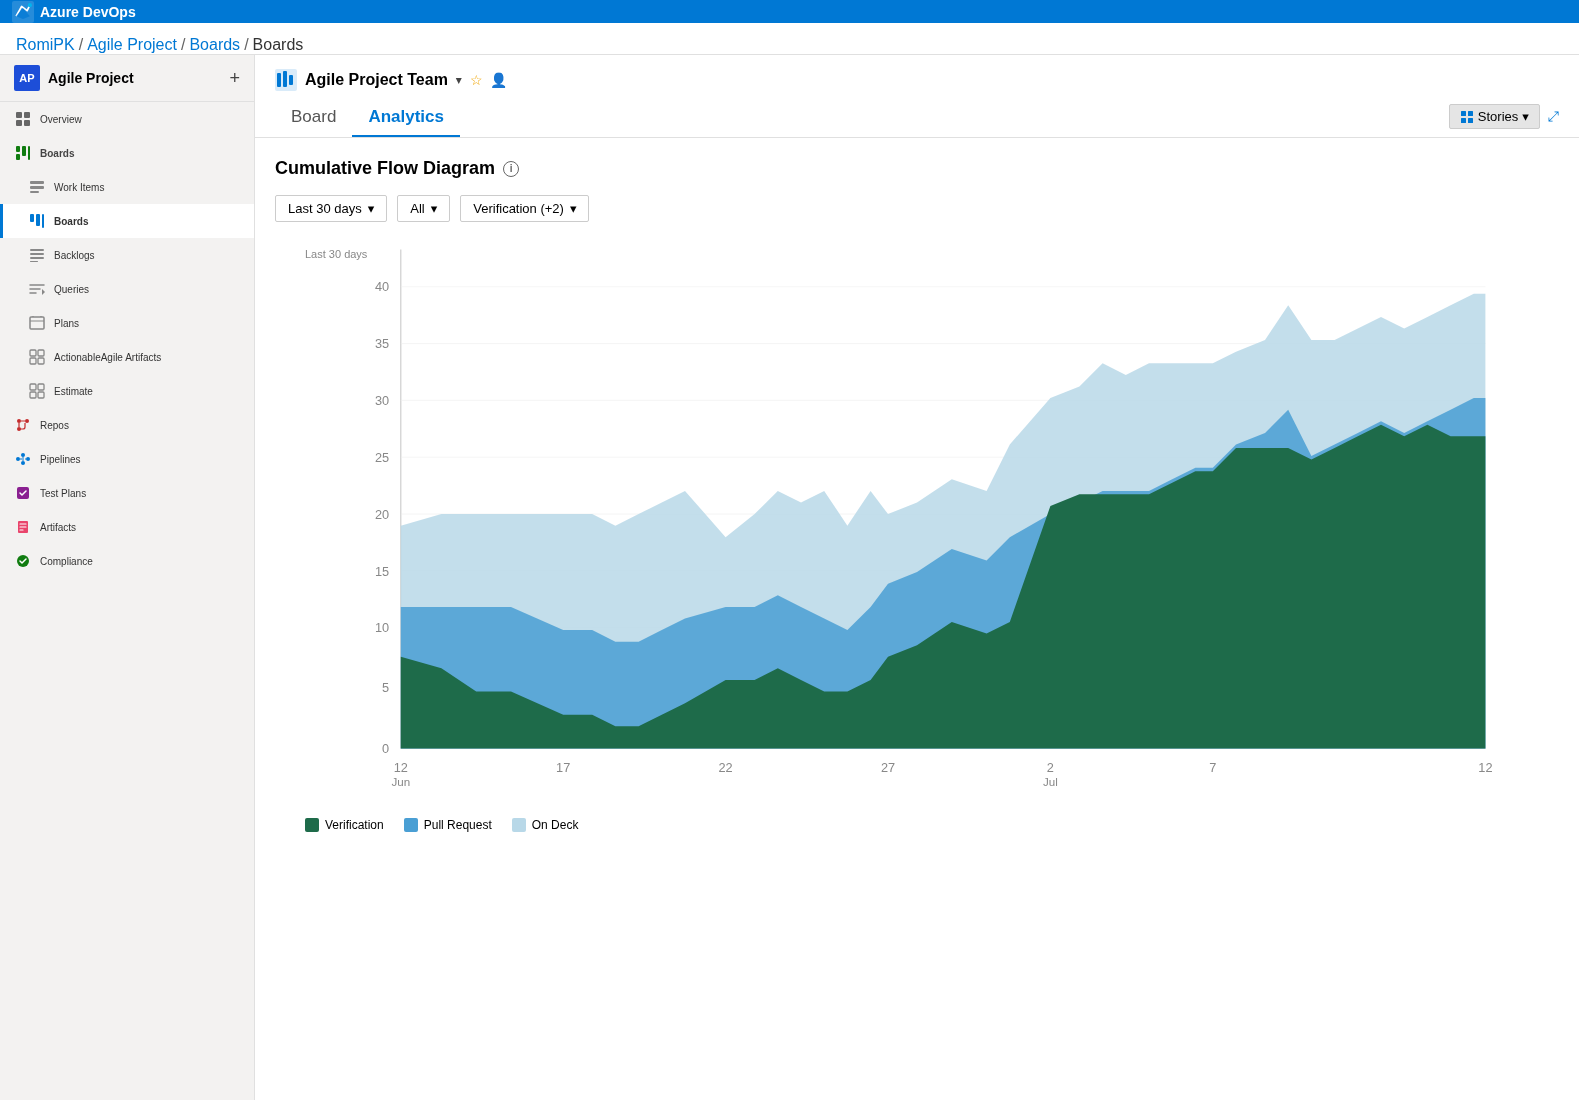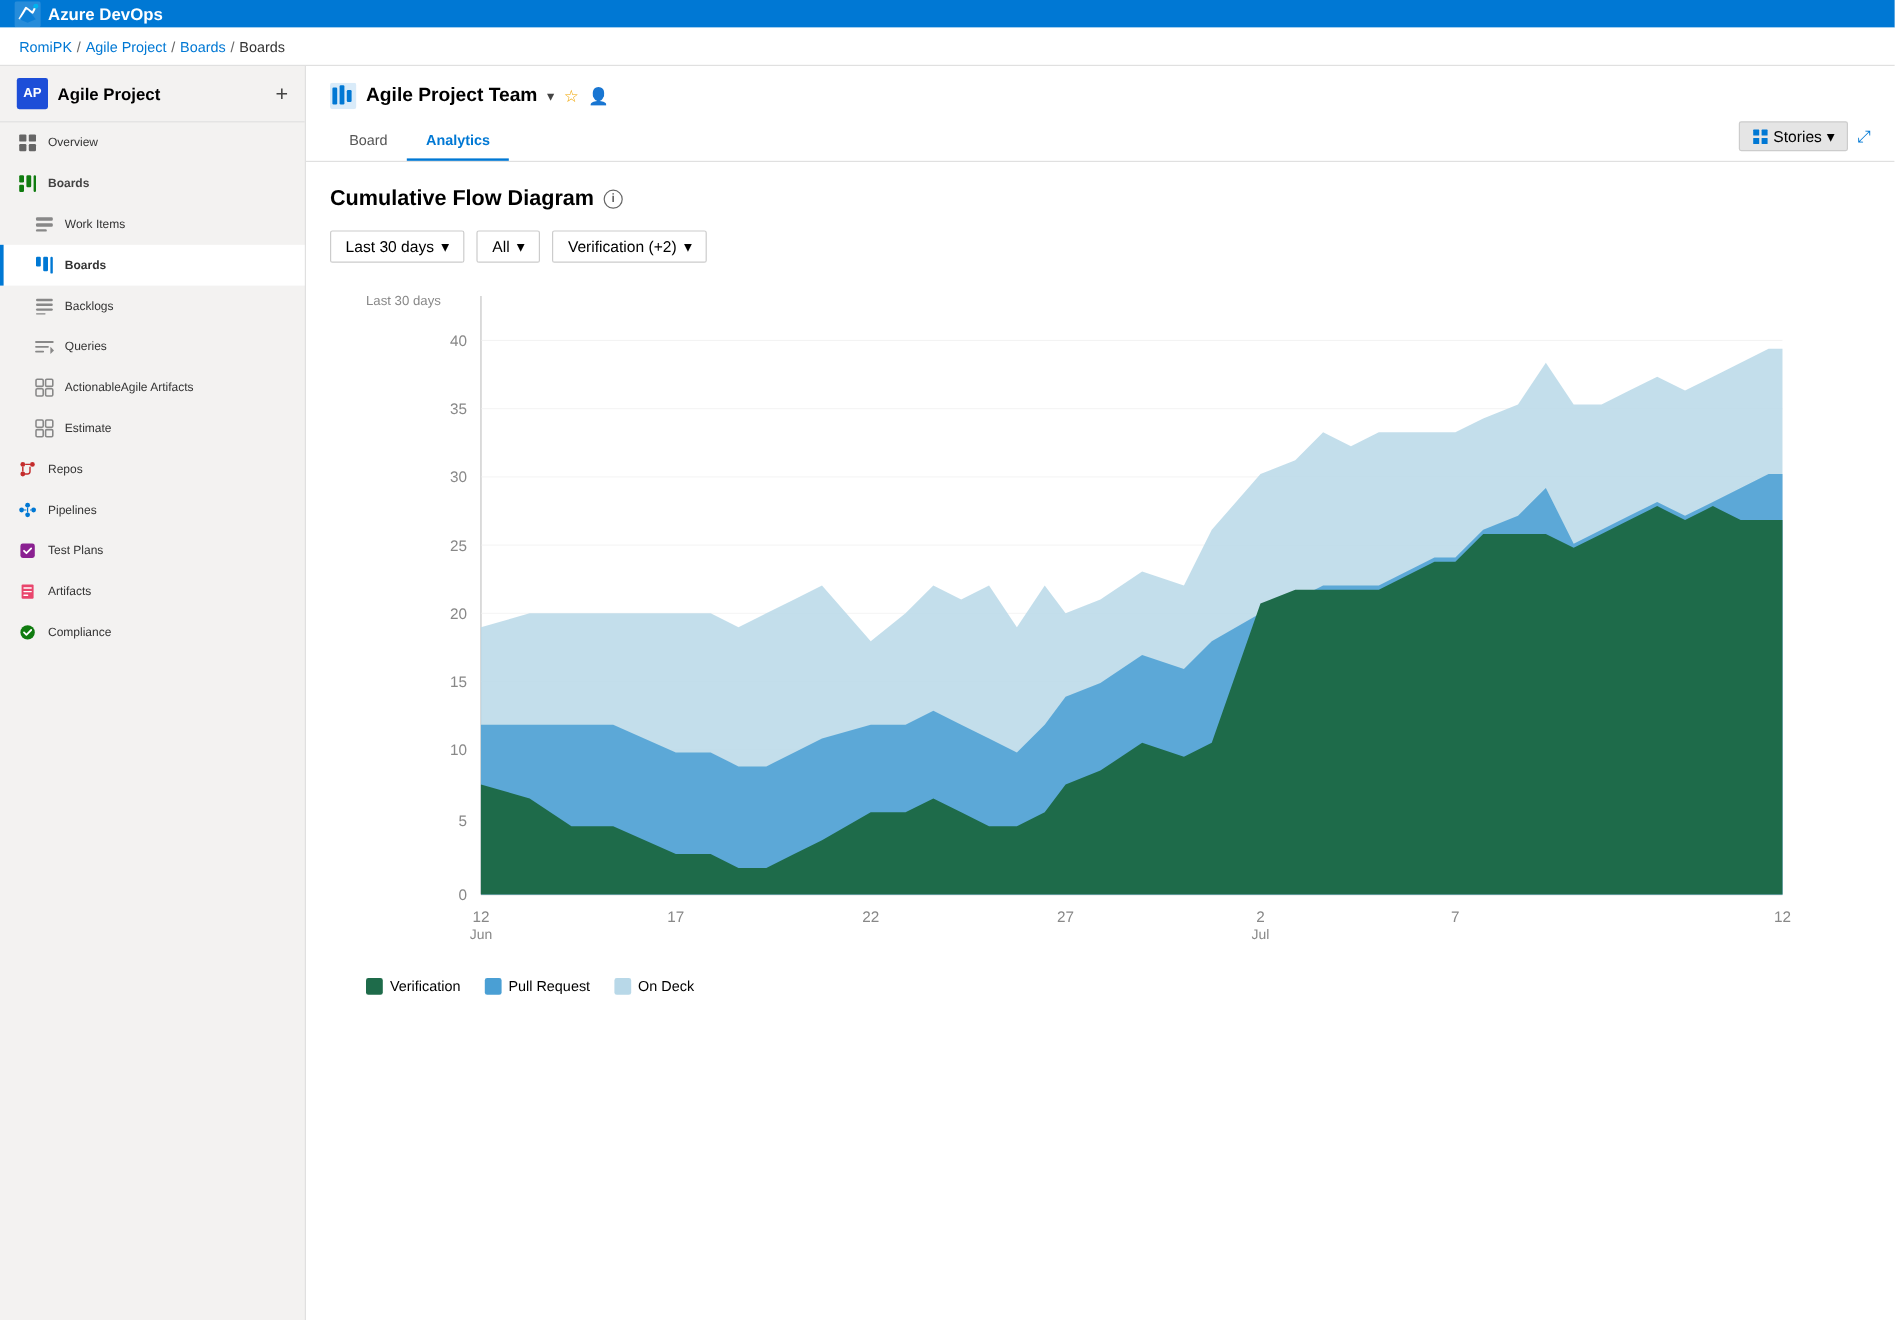--- a/index.html
+++ b/index.html
@@ -27,24 +27,24 @@
       width: 22px;
       height: 22px;
     }
 
     
     .breadcrumb-bar {
       height: 32px;
       background: #fff;
       border-bottom: 1px solid #e0e0e0;
       display: flex;
-      align-items: center;
+      align-items: flex-end;
       padding: 0 16px;
       gap: 4px;
-      font-size: 12px;
+      font-size: 16px;
       color: #0078d4;
       flex-shrink: 0;
     }
     .breadcrumb-bar span { color: #666; }
 
     
     .main-layout {
       display: flex;
       flex: 1;
       overflow: hidden;
@@ -164,21 +164,21 @@
       color: #444;
     }
     .content-tabs {
       display: flex;
       gap: 0;
       align-items: flex-end;
     }
     .tab {
       padding: 6px 16px 8px 16px;
       cursor: pointer;
-      font-size: 12px;
+      font-size: 17px;
       color: #555;
       border-bottom: 2px solid transparent;
       user-select: none;
     }
     .tab.active {
       color: #0078d4;
       border-bottom: 2px solid #0078d4;
       font-weight: 600;
     }
     .stories-btn {
@@ -383,20 +383,29 @@
     <div class="sidebar-nav-item" style="padding-left:28px;">
       <div class="nav-icon">
         <svg width="16" height="16" viewBox="0 0 16 16" fill="none">
             <path d="M1 4h14M1 8h10M1 12h6" stroke="#888" stroke-width="1.5" stroke-linecap="round"></path>
             <polygon points="13,8 16,11 13,14" fill="#888"></polygon>
           </svg>
       </div>
       <span>Queries</span>
     </div>
 
+    <div class="sidebar-nav-item" style="padding-left:28px;">
+      <div class="nav-icon">
+        <svg width="16" height="16" viewBox="0 0 16 16" fill="none">
+            <rect x="1" y="2" width="14" height="12" rx="1" stroke="#888" stroke-width="1.5" fill="none"></rect>
+            <path d="M4 2V1M12 2V1M1 6h14" stroke="#888" stroke-width="1.2"></path>
+          </svg>
+      </div>
+      <span>Plans</span>
+    </div>
 
     <div class="sidebar-nav-item" style="padding-left:28px;">
       <div class="nav-icon">
         <svg width="16" height="16" viewBox="0 0 16 16" fill="none">
             <rect x="1" y="1" width="6" height="6" rx="1" stroke="#888" stroke-width="1.3" fill="none"></rect>
             <rect x="9" y="1" width="6" height="6" rx="1" stroke="#888" stroke-width="1.3" fill="none"></rect>
             <rect x="1" y="9" width="6" height="6" rx="1" stroke="#888" stroke-width="1.3" fill="none"></rect>
             <rect x="9" y="9" width="6" height="6" rx="1" stroke="#888" stroke-width="1.3" fill="none"></rect>
           </svg>
       </div>

